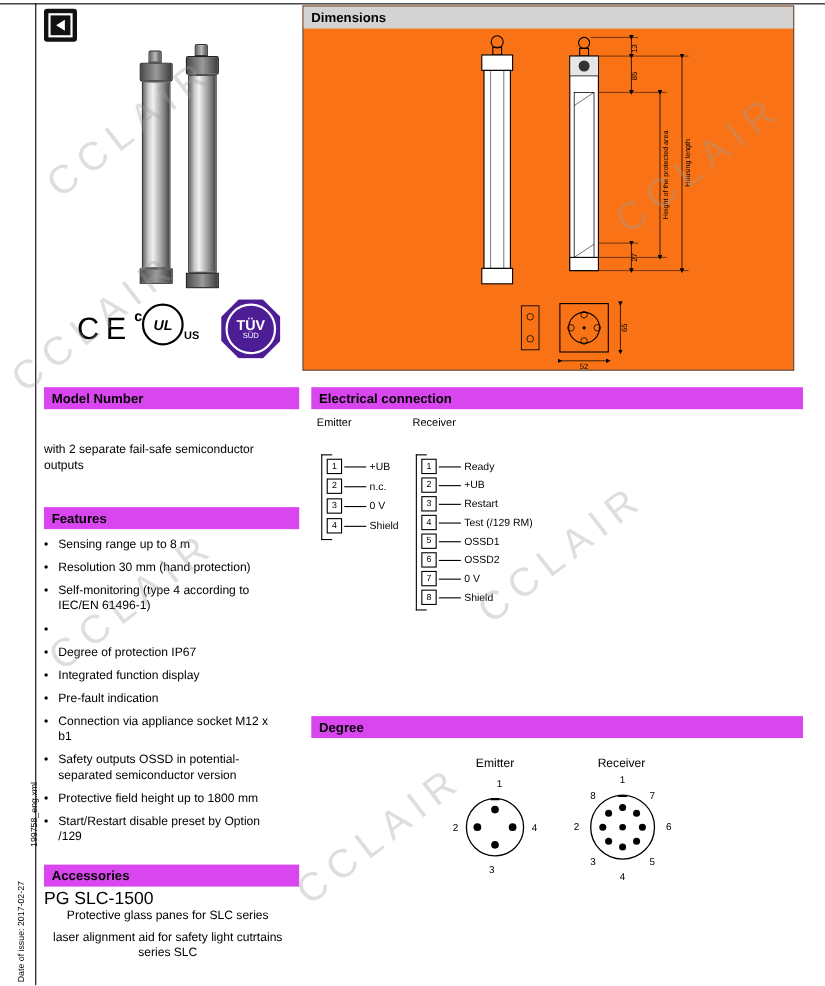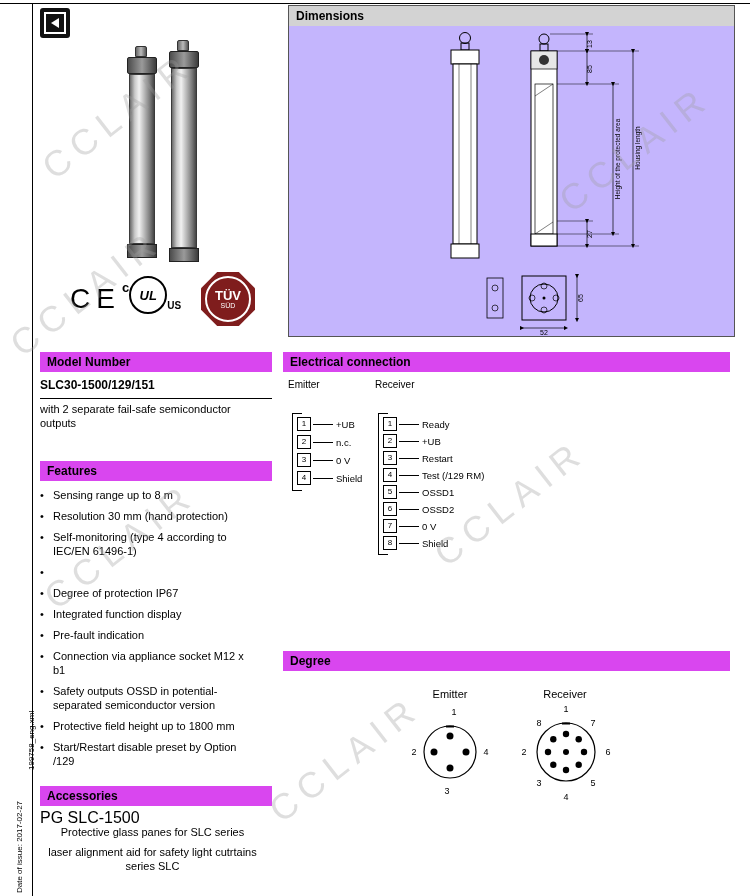--- a/index.html
+++ b/index.html
@@ -33,21 +33,21 @@
   .tower2 .tw-body{height:178px;}
   .tw-base{width:28px;height:12px;background:linear-gradient(90deg,#4c4c4c,#9a9a9a,#3c3c3c);border:1px solid #222;}
 
   
   .ce-mark{position:absolute;left:70px;top:283px;font-size:28px;letter-spacing:6px;font-weight:500;}
   .ul-mark{position:absolute;left:122px;top:276px;display:flex;align-items:flex-start;}
   .ul-c{font-size:13px;font-weight:bold;margin-top:4px;}
   .ul-circle{width:34px;height:34px;border:2.5px solid #000;border-radius:50%;display:flex;align-items:center;justify-content:center;}
   .ul-circle span{font-size:13px;font-weight:bold;font-style:italic;}
   .ul-us{font-size:10px;font-weight:bold;margin-top:24px;}
-  .tuv-mark{position:absolute;left:201px;top:272px;width:54px;height:54px;background:#7f1d1d;
+  .tuv-mark{position:absolute;left:201px;top:272px;width:54px;height:54px;background:#4c1d95;
             clip-path:polygon(30% 0,70% 0,100% 30%,100% 70%,70% 100%,30% 100%,0 70%,0 30%);
             display:flex;align-items:center;justify-content:center;}
   .tuv-ring{width:42px;height:42px;border:2px solid #fff;border-radius:50%;display:flex;flex-direction:column;
             align-items:center;justify-content:center;}
   .tuv-t{color:#fff;font-weight:bold;font-size:13px;line-height:13px;}
   .tuv-s{color:#fff;font-size:7px;line-height:8px;}
 
   
   .section-bar{position:absolute;background:#d946ef;font-weight:bold;font-size:12px;
                padding:3px 0 3px 7px;box-sizing:border-box;height:20px;line-height:14px;}
@@ -67,21 +67,21 @@
   .bullet{width:13px;flex:0 0 13px;}
   .ftext{width:205px;}
 
   
   .accessories{position:absolute;left:40px;top:810px;width:225px;}
   .acc-item{margin-bottom:6px;}
   .acc-name{font-size:16px;font-weight:normal;line-height:15px;}
   .acc-desc{font-size:11px;line-height:14px;text-align:center;}
 
   
-  .dims-box{position:absolute;left:288px;top:5px;width:447px;height:332px;border:1px solid #555;box-sizing:border-box;background:#c4b5fd;}
+  .dims-box{position:absolute;left:275px;top:5px;width:447px;height:332px;border:1px solid #555;box-sizing:border-box;background:#f97316;}
   .dims-bar{position:absolute;left:0;top:0;width:445px;background:#d3d3d3;font-weight:bold;font-size:12px;
             padding:3px 0 3px 7px;box-sizing:border-box;height:20px;line-height:14px;}
   .dims-svg{position:absolute;left:0;top:20px;}
 
   
   .elec-label{position:absolute;font-size:10px;}
   .em-label{left:288px;top:379px;} .re-label{left:375px;top:379px;}
   .pin-diagram{position:absolute;padding-left:5px;}
   .pin-diagram::before{content:"";position:absolute;left:0;top:-5px;bottom:-1px;width:9px;
                        border:1px solid #000;border-right:none;}
@@ -147,21 +147,20 @@
     <span class="ul-us">US</span>
   </div>
   <div class="tuv-mark">
     <div class="tuv-ring">
       <span class="tuv-t">TÜV</span>
       <span class="tuv-s">SÜD</span>
     </div>
   </div>
 
   <div class="section-bar bar-left bar-model">Model Number</div>
-  <div class="model-number">SLC30-1500/129/151</div>
   <div class="model-desc">with 2 separate fail-safe semiconductor outputs</div>
 
   <div class="section-bar bar-left bar-features">Features</div>
   <ul class="features">
 
       <li class="feature-item">
         <span class="bullet">•</span>
         <span class="ftext">Sensing range up to 8 m</span>
       </li>
 

